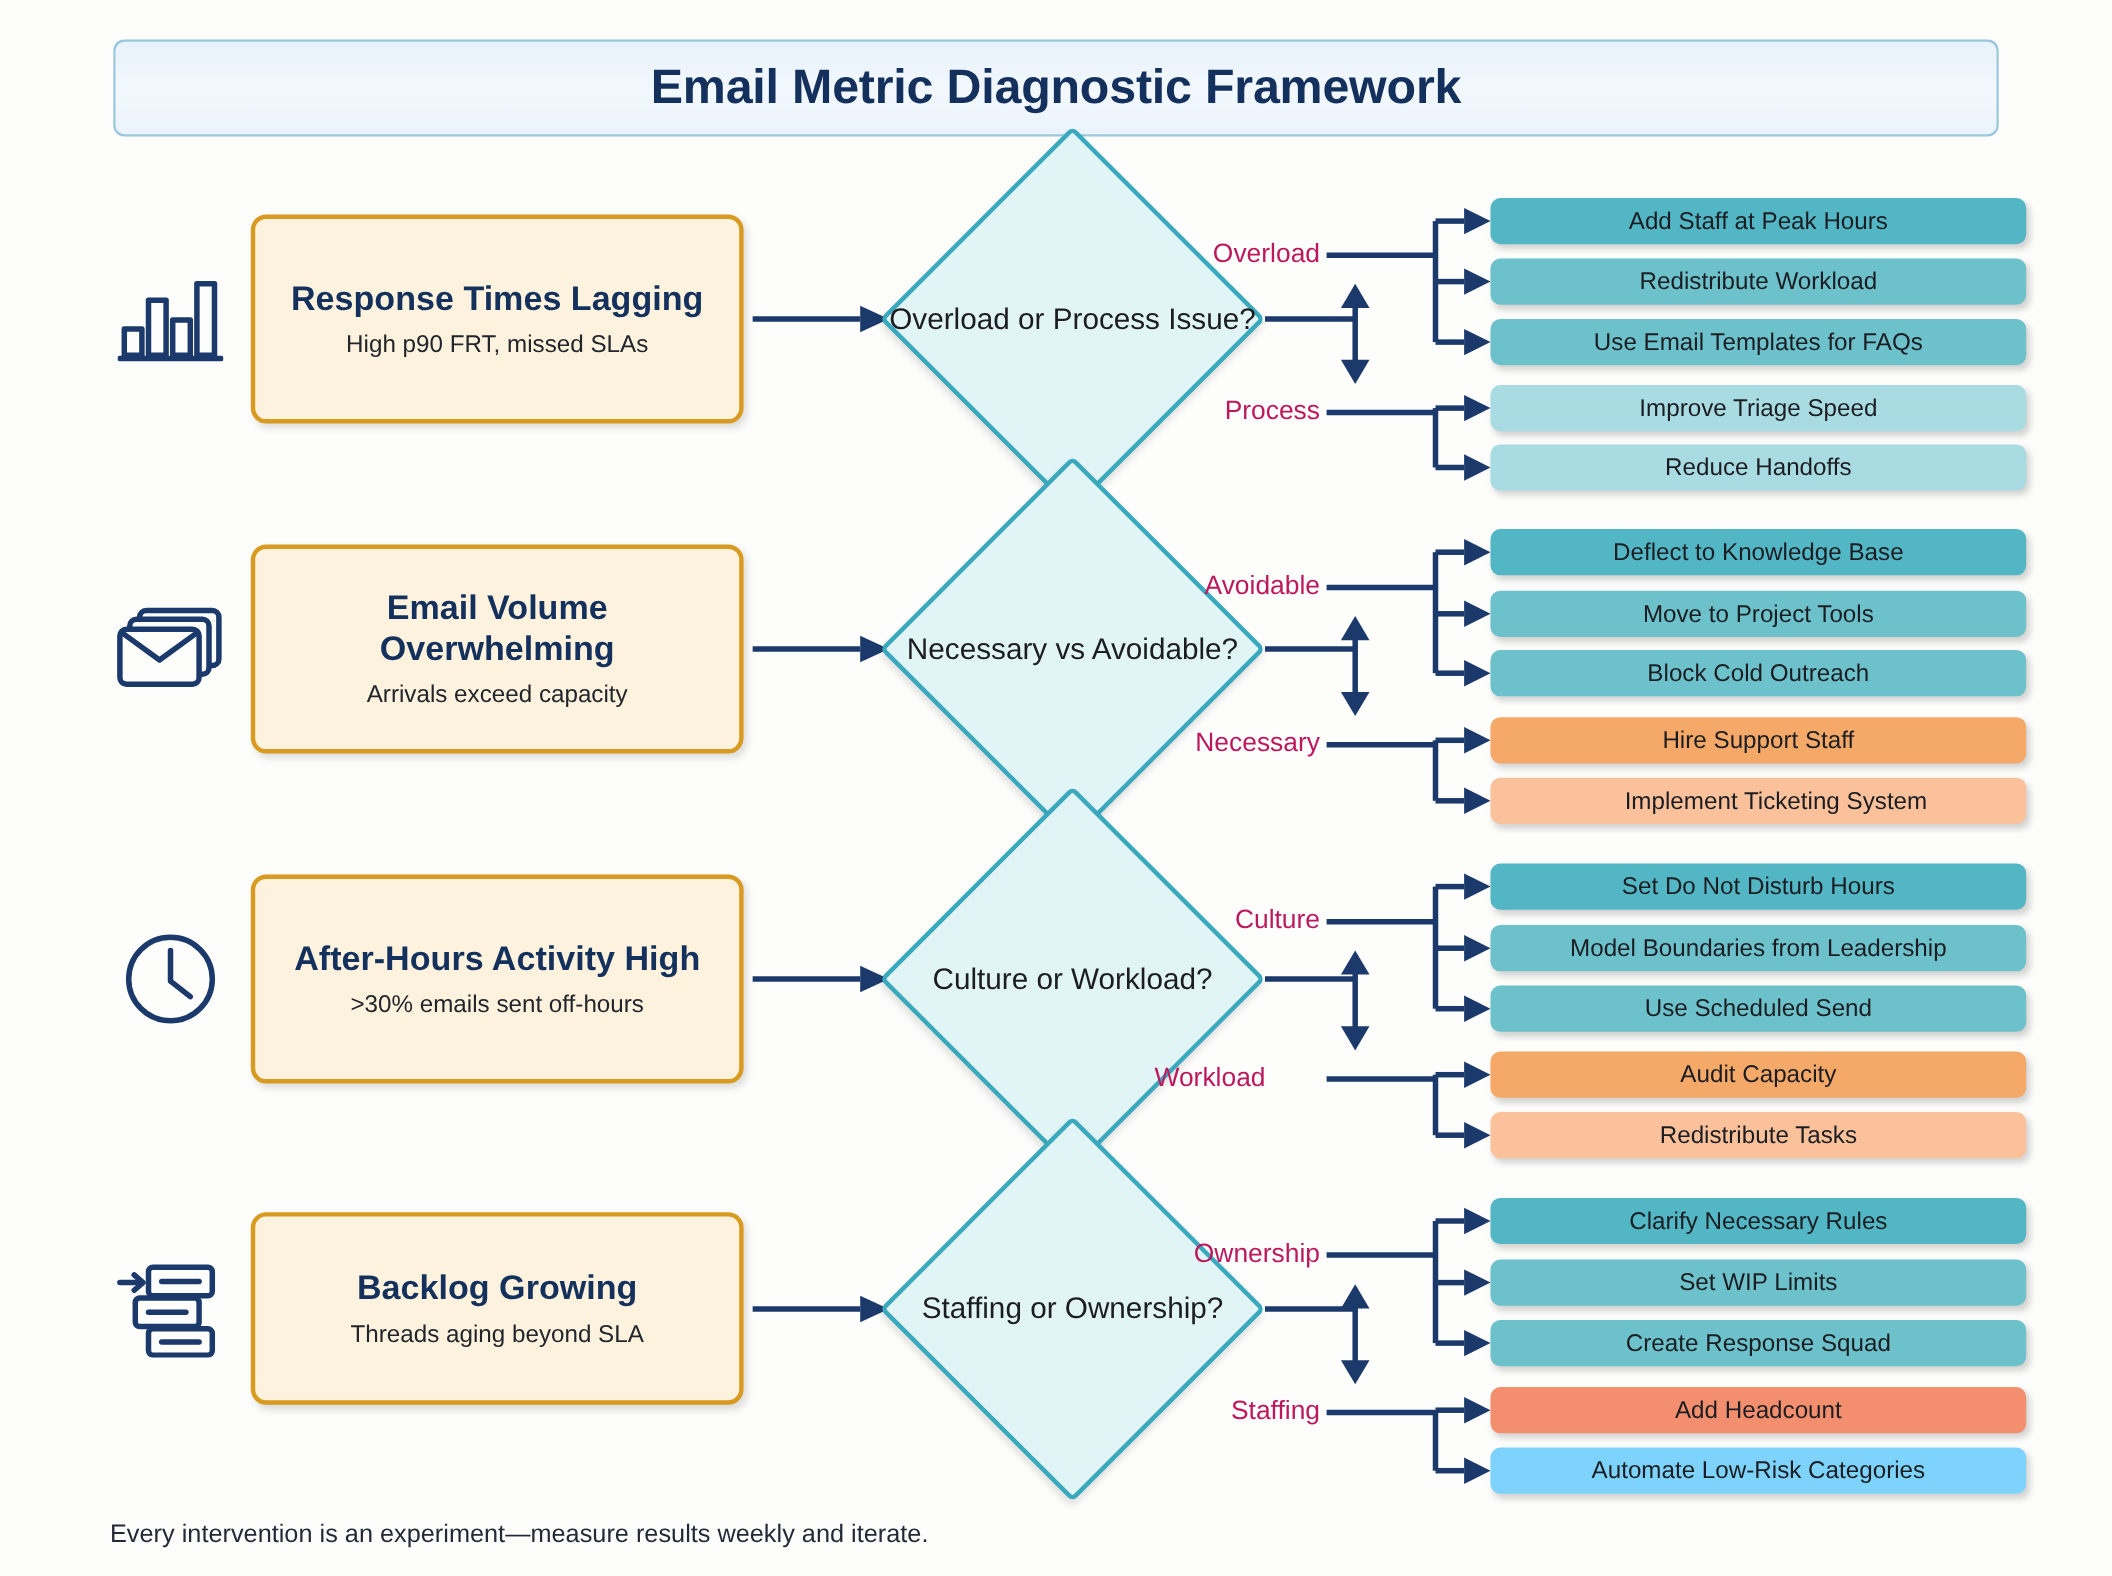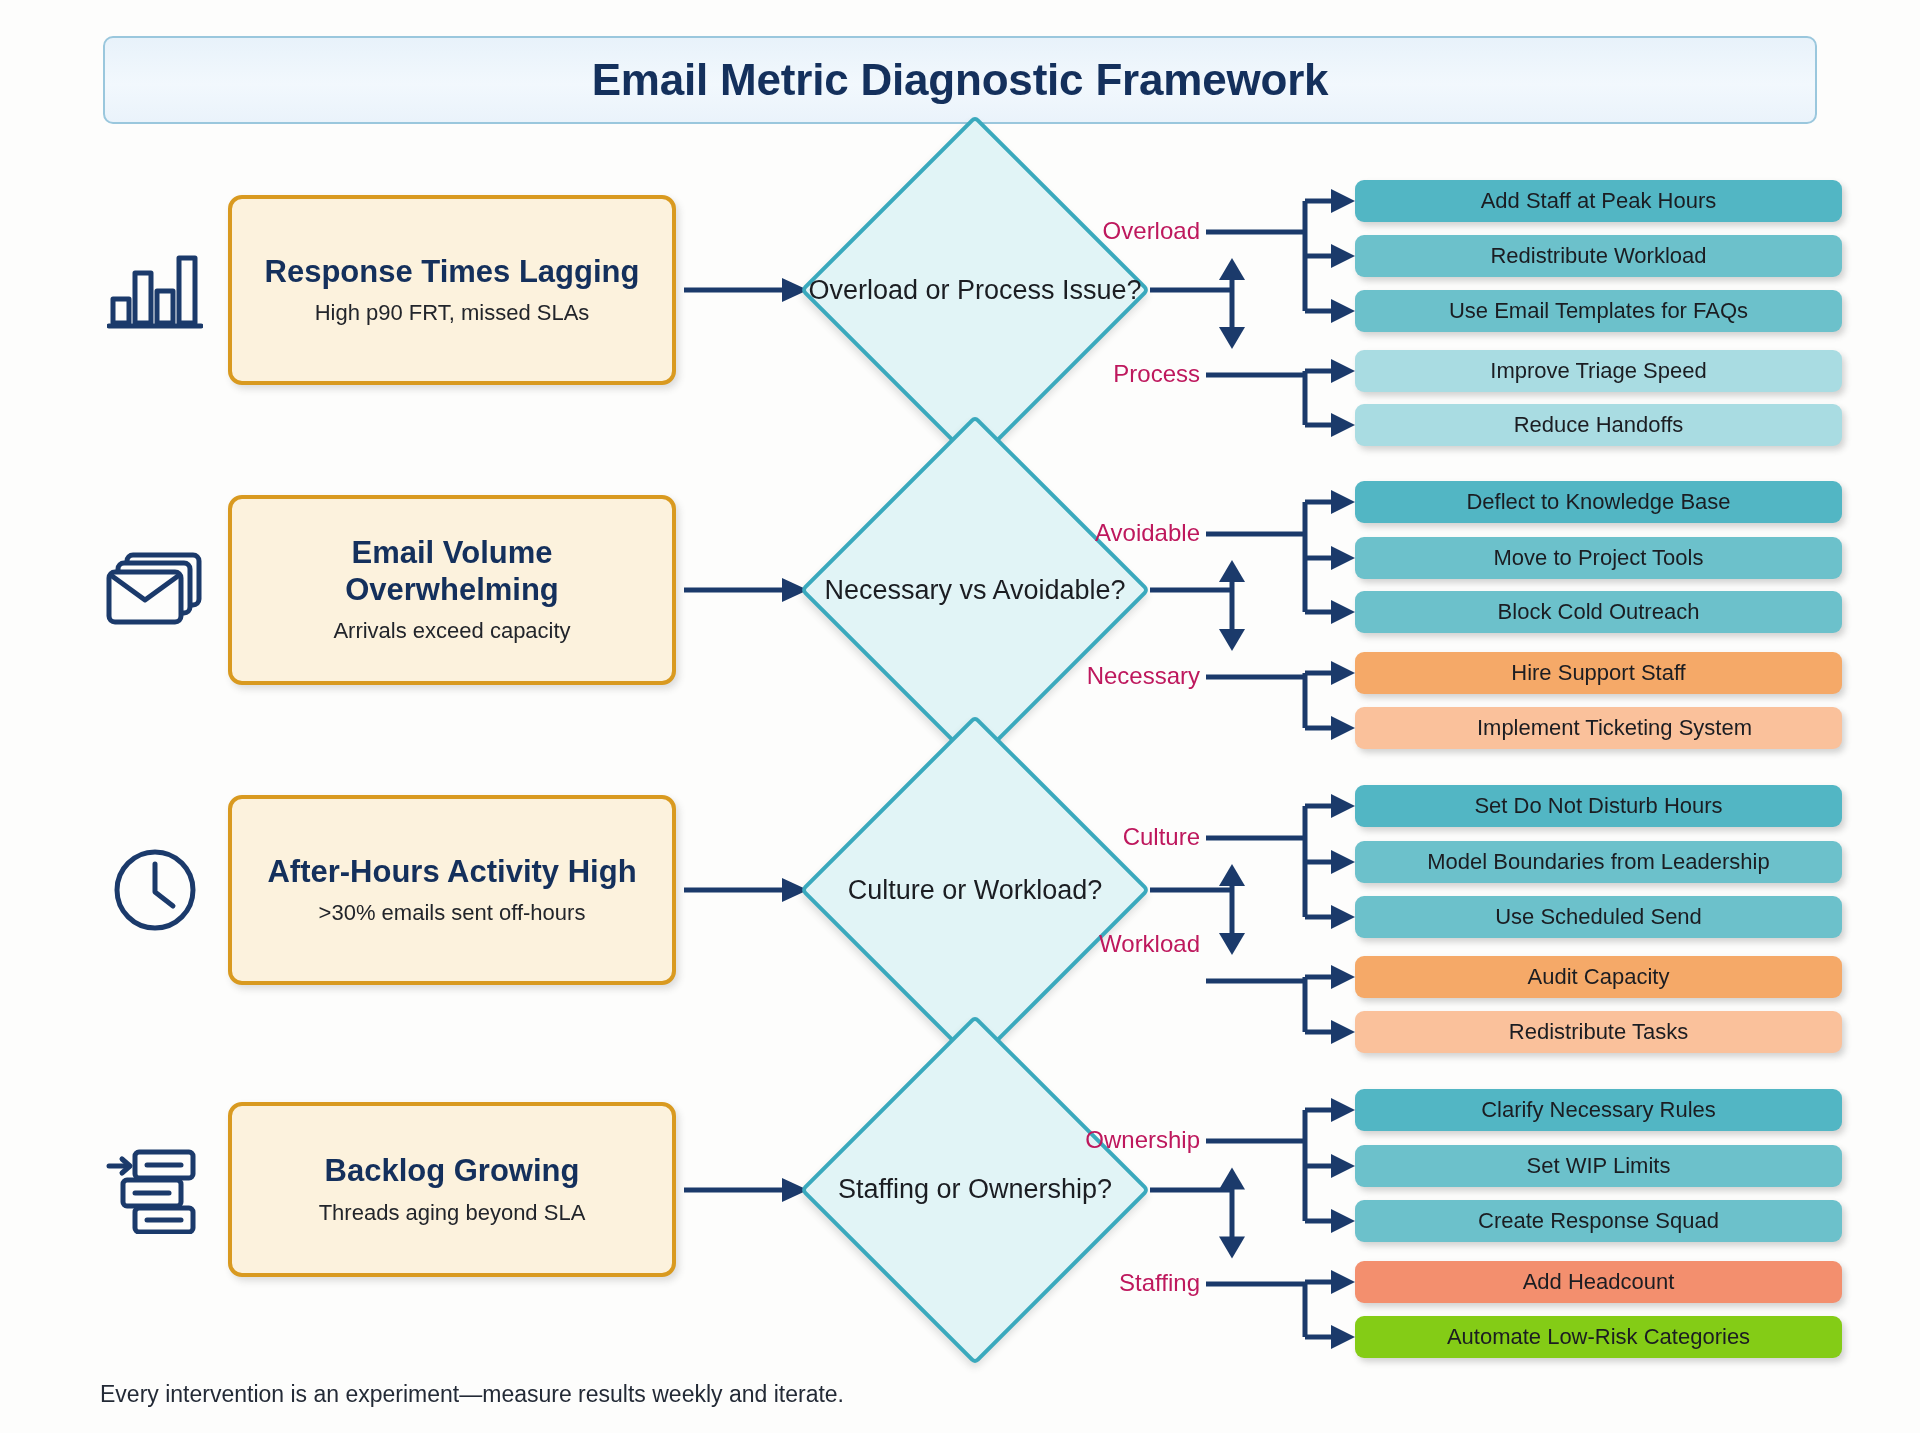--- a/index.html
+++ b/index.html
@@ -140,21 +140,21 @@
     color: #1b1d22;
     box-shadow: 3px 4px 6px rgba(60,60,60,0.22);
     white-space: nowrap;
   }
   .pill.teal-dark  { background: #52b6c4; }
   .pill.teal-mid   { background: #6cc1cb; }
   .pill.teal-light { background: #a9dce2; }
   .pill.orange     { background: #f5a968; }
   .pill.orange-lt  { background: #fac19b; }
   .pill.coral      { background: #f38f6e; }
-  .pill.coral-lt   { background: #84cc16; }
+  .pill.coral-lt   { background: #7dd3fc; }
 
   
   .footer-note {
     position: absolute;
     left: 100px;
     top: 1381px;
     font-size: 23px;
     color: #232a36;
     white-space: nowrap;
   }
@@ -342,21 +342,21 @@
       <line x1="99" y1="40" x2="125" y2="40" stroke="#1b3a6b" stroke-width="5"></line>
       <polygon points="125,28 149,40 125,52" fill="#1b3a6b"></polygon>
       <line x1="99" y1="96" x2="125" y2="96" stroke="#1b3a6b" stroke-width="5"></line>
       <polygon points="125,84 149,96 125,108" fill="#1b3a6b"></polygon>
       <line x1="99" y1="151" x2="125" y2="151" stroke="#1b3a6b" stroke-width="5"></line>
       <polygon points="125,139 149,151 125,163" fill="#1b3a6b"></polygon>
     </svg>
     <div class="pill teal-dark" style="top: 785px;">Set Do Not Disturb Hours</div>
     <div class="pill teal-mid" style="top: 841px;">Model Boundaries from Leadership</div>
     <div class="pill teal-mid" style="top: 896px;">Use Scheduled Send</div>
-    <div class="branch-label" style="top: 930px; left: 1000px; width: 200px;">Workload</div>
+    <div class="branch-label" style="top: 966px; left: 1000px; width: 200px; text-align: center;">Workload</div>
     <svg class="connector-svg" width="180" height="135" style="left: 1206px; top: 937px;">
       <line x1="0" y1="44" x2="99" y2="44" stroke="#1b3a6b" stroke-width="5"></line>
       <line x1="99" y1="40" x2="99" y2="95" stroke="#1b3a6b" stroke-width="5"></line>
       <line x1="99" y1="40" x2="125" y2="40" stroke="#1b3a6b" stroke-width="5"></line>
       <polygon points="125,28 149,40 125,52" fill="#1b3a6b"></polygon>
       <line x1="99" y1="95" x2="125" y2="95" stroke="#1b3a6b" stroke-width="5"></line>
       <polygon points="125,83 149,95 125,107" fill="#1b3a6b"></polygon>
     </svg>
     <div class="pill orange" style="top: 956px;">Audit Capacity</div>
     <div class="pill orange-lt" style="top: 1011px;">Redistribute Tasks</div>

